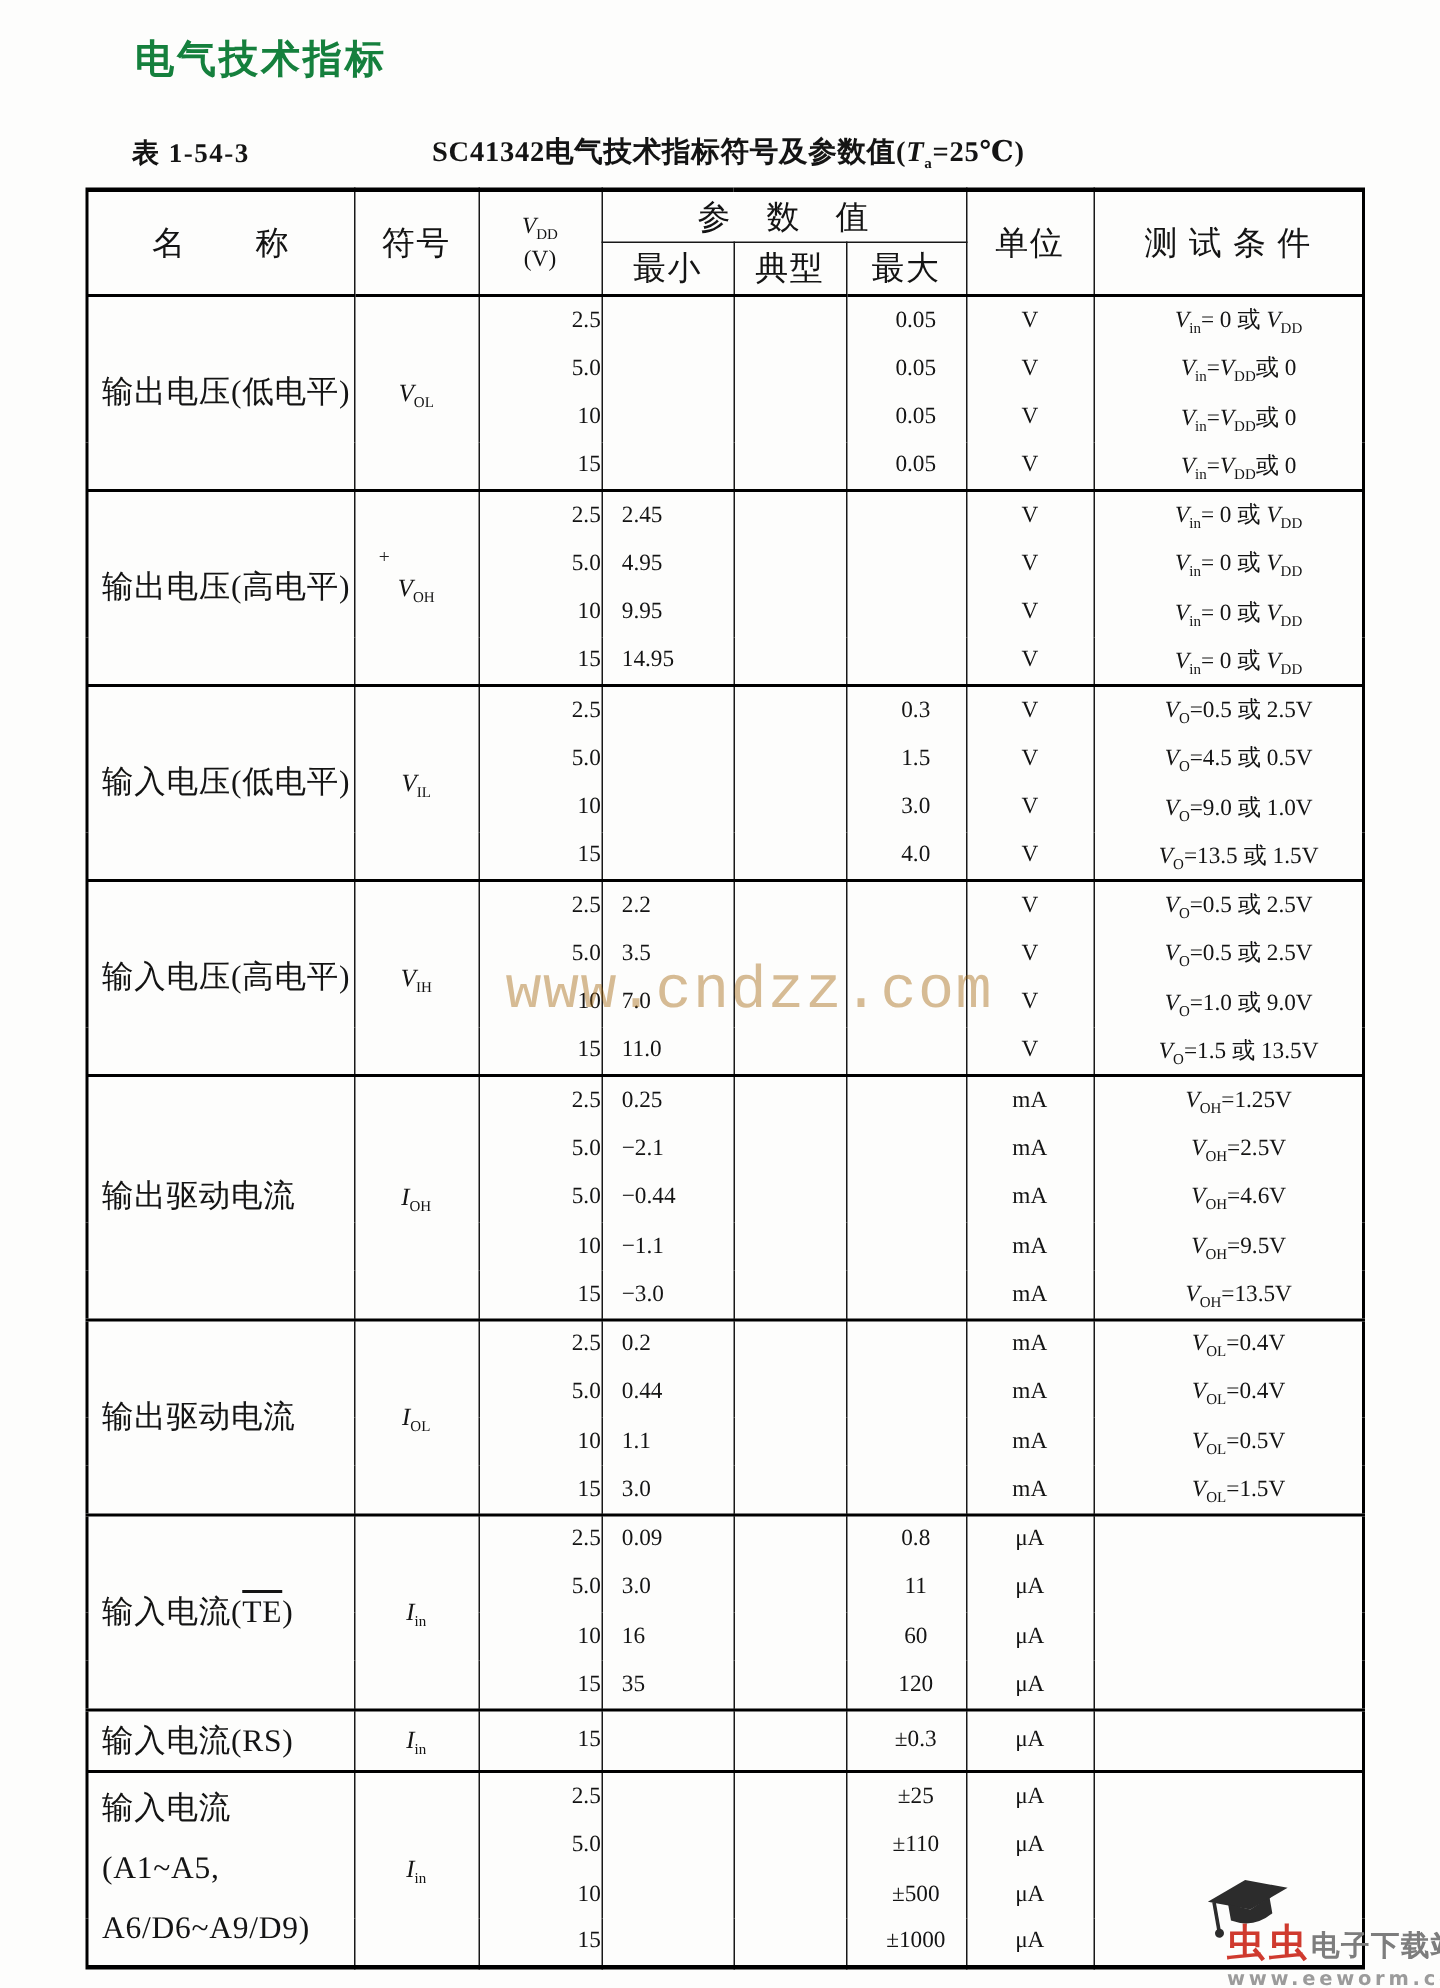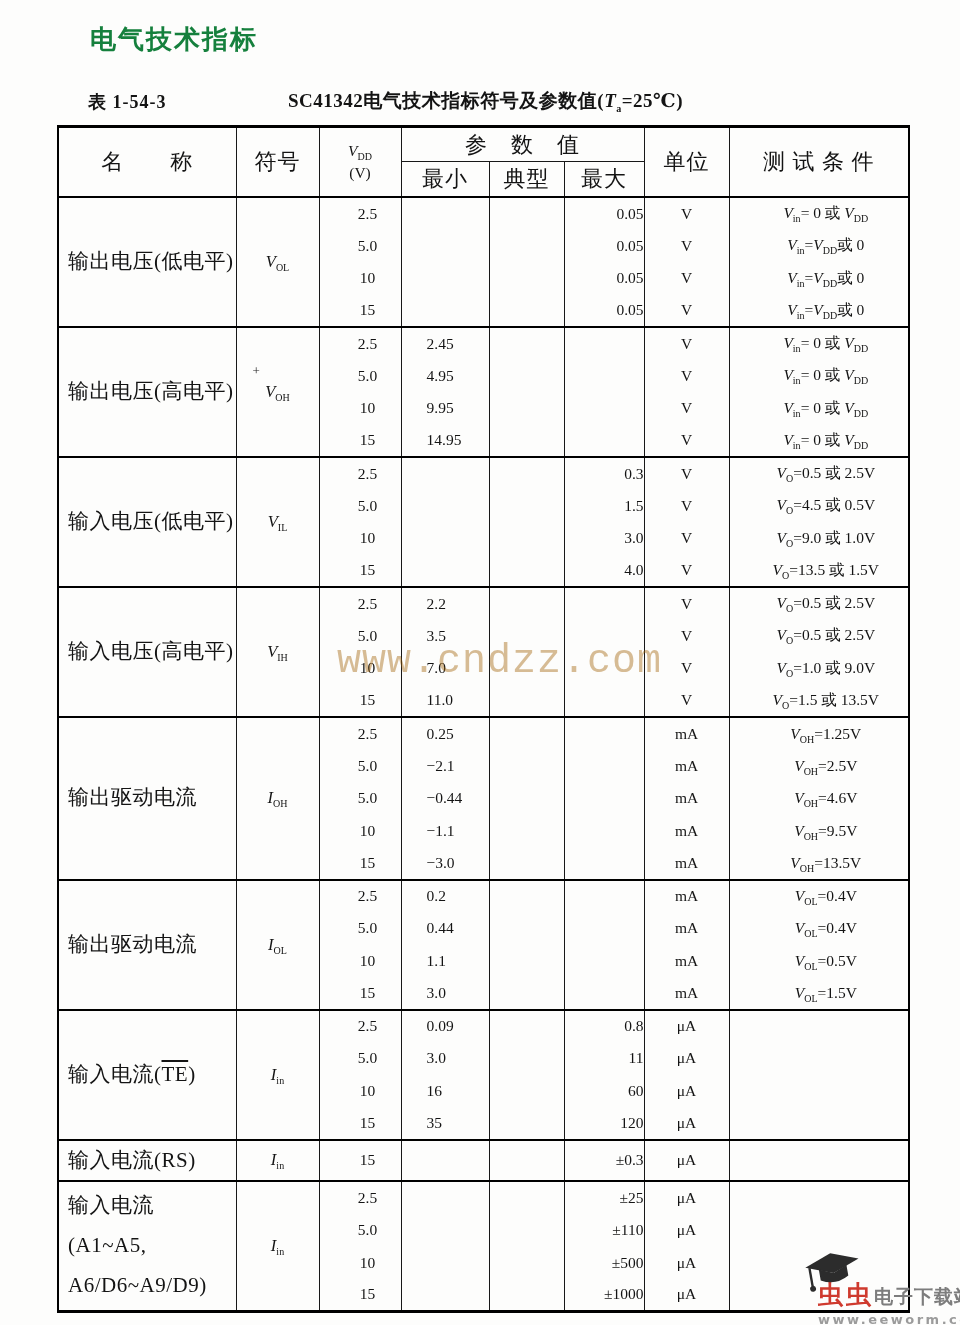--- a/index.html
+++ b/index.html
@@ -38,24 +38,24 @@
     border-bottom:2px solid #000;text-align:center;
   }
   thead tr.h1 th{height:33px;}
   thead tr.h2 th{height:34px;}
   th.h-param{border-bottom:1px solid #181818;}
   th.h-vdd{font-size:15.5px;letter-spacing:0;line-height:1.45;}
   tbody.section{border-bottom:2px solid #000;}
   tbody.section tr{height:32.5px;}
   td.c-name{text-align:left;padding-left:9px;font-size:21px;letter-spacing:0.5px;line-height:1.9;}
   td.c-sym{text-align:center;font-size:16.5px;position:relative;}
-  td.c-vdd{text-align:center;padding-left:15px;}
-  td.c-min{text-align:left;padding-left:25px;}
+  td.c-vdd{text-align:right;padding-left:15px;}
+  td.c-min{text-align:left;padding-left:13px;}
   td.c-typ{text-align:left;padding-left:13px;}
-  td.c-max{text-align:right;padding-left:13px;}
+  td.c-max{text-align:center;padding-left:13px;}
   td.c-unit{text-align:center;}
   td.c-cond{text-align:center;padding-left:14px;font-size:15.5px;}
   sub{font-size:10px;line-height:0;}
   i{font-style:italic;}
   .ov{text-decoration:overline;}
   .plus{
     position:absolute;left:16px;top:27%;font-size:13px;color:#222;
   }
   
   .watermark{

